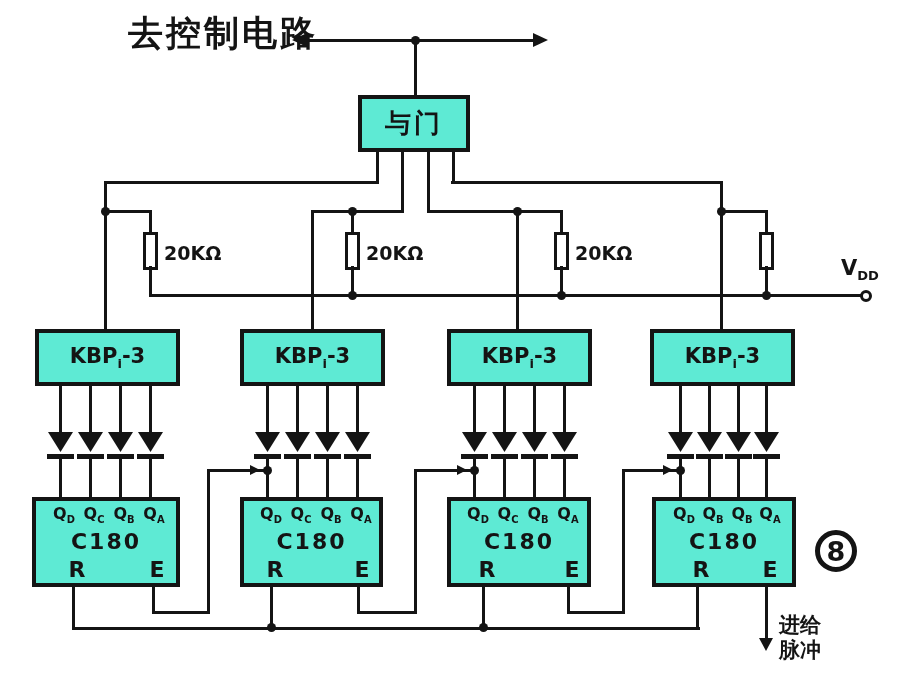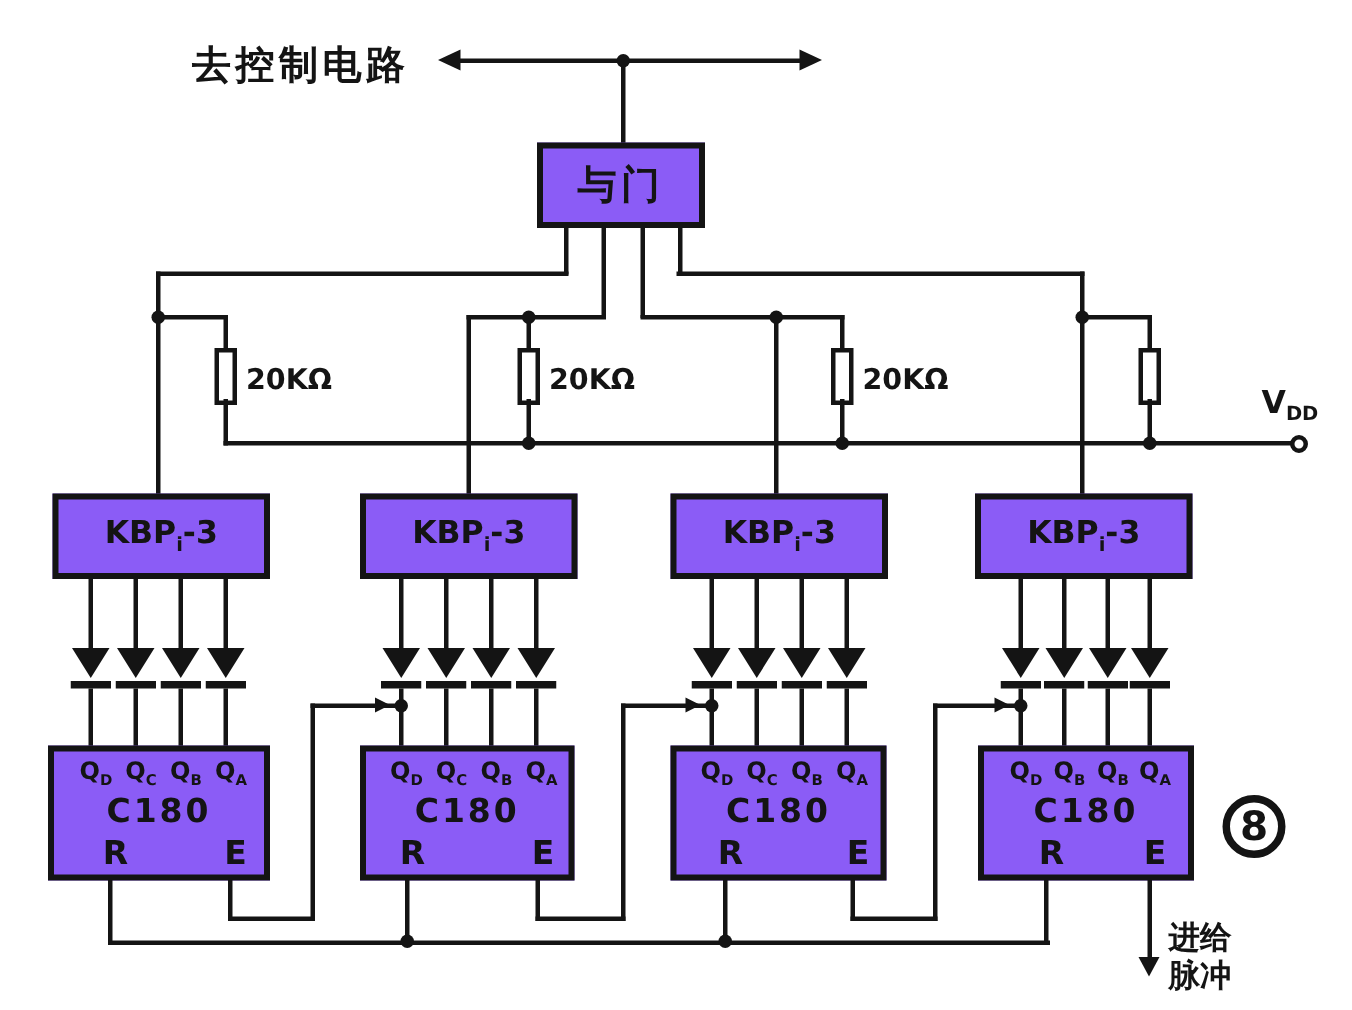--- a/index.html
+++ b/index.html
@@ -1,41 +1,41 @@
 <!DOCTYPE html>
 <html><head>
 <meta charset="utf-8">
 <style>
   html,body{margin:0;padding:0;background:#fff;}
   .canvas{position:relative;width:901px;height:673px;background:#fff;overflow:hidden;
           font-family:"DejaVu Sans","Liberation Sans",sans-serif;color:#141414;}
   .w{position:absolute;background:#141414;}
   .h{height:3px;}
   .v{width:3px;}
-  .box{position:absolute;border:4px solid #141414;background:#8b5cf6;box-sizing:border-box;}
+  .box{position:absolute;border:4px solid #141414;background:#5eead4;box-sizing:border-box;}
   .cc{display:flex;align-items:center;justify-content:center;}
   .dot{position:absolute;width:9px;height:9px;border-radius:50%;background:#141414;}
   .res{position:absolute;width:15px;height:38px;border:3px solid #141414;background:#fff;box-sizing:border-box;}
   .lbl{position:absolute;font-weight:bold;white-space:nowrap;}
   .arr{position:absolute;width:0;height:0;}
   sub{font-size:62%;font-weight:bold;}
   .qlbl{position:absolute;width:32px;text-align:center;font-size:16px;font-weight:bold;top:3px;}
   .chip{position:absolute;left:0;width:100%;text-align:center;top:28px;font-size:22px;font-weight:bold;letter-spacing:2px;}
   .pin{position:absolute;width:28px;text-align:center;top:56px;font-size:22px;font-weight:bold;}
   .badge{position:absolute;left:815px;top:530px;width:42px;height:42px;border:5px solid #141414;border-radius:50%;
          box-sizing:border-box;font-size:27px;font-weight:bold;background:#fff;}
   .vddring{position:absolute;left:860px;top:290px;width:12px;height:12px;border:3px solid #141414;border-radius:50%;box-sizing:border-box;background:#fff;}
   svg{position:absolute;display:block;}
 </style>
 </head>
 <body>
 
 <div class="canvas">
 
-  <div class="lbl" style="left:128px;top:26px;font-size:26px;letter-spacing:3px;">去控制电路</div>
+  <div class="lbl" style="left:128px;top:10px;font-size:35px;letter-spacing:3px;">去控制电路</div>
   <div class="arr" style="left:292px;top:33px;border-right:15px solid #141414;border-top:7px solid transparent;border-bottom:7px solid transparent;"></div>
   <div class="arr" style="left:533px;top:33px;border-left:15px solid #141414;border-top:7px solid transparent;border-bottom:7px solid transparent;"></div>
   <div class="w h" style="left:306px;top:39px;width:228px;"></div>
   <div class="dot" style="left:411px;top:36px;"></div>
   <div class="w v" style="left:414px;top:40px;height:56px;"></div>
 
   <div class="box cc" style="left:358px;top:95px;width:112px;height:57px;">
     <span class="lbl" style="position:static;font-size:26px;letter-spacing:3px;">与门</span>
   </div>
 

